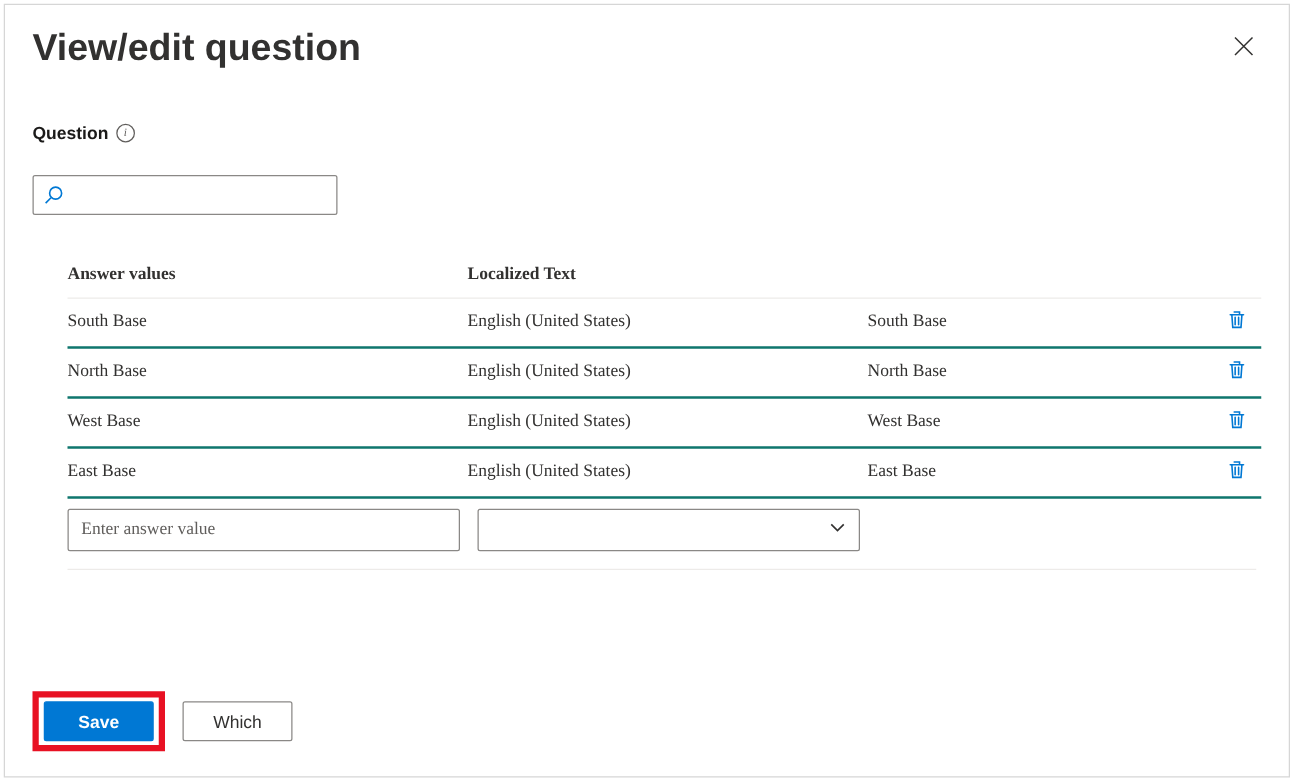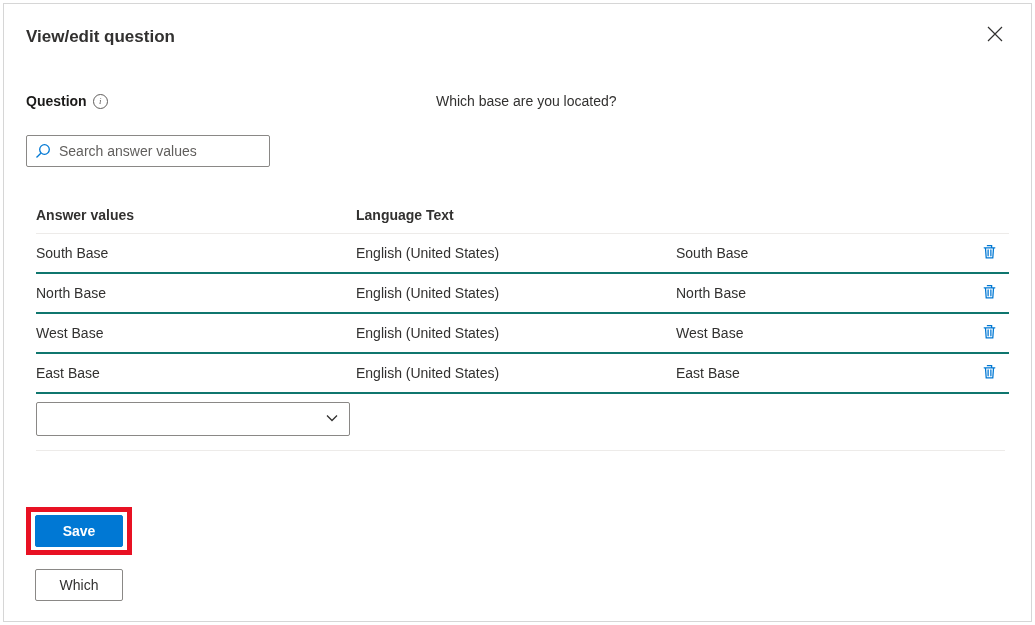--- a/index.html
+++ b/index.html
@@ -18,21 +18,21 @@
     position: relative;
     background: #fff;
   }
   .header {
     display: flex;
     align-items: center;
     justify-content: space-between;
     padding: 18px 22px 12px 22px;
   }
   .title {
-    font-size: 17px;
+    font-size: 30px;
     font-weight: 600;
     color: #323130;
   }
   .close-btn {
     font-size: 18px;
     font-weight: 400;
     cursor: pointer;
     padding: 4px 6px;
     color: #323130;
   }
@@ -91,21 +91,22 @@
     outline: none;
     flex: 1;
     font-size: 14px;
     color: #323130;
     font-family: inherit;
   }
   .search-input::placeholder {
     color: #605e5c;
   }
   .grid {
-    margin-left: 10px;
+    margin-left: 28px;
+    font-family: Liberation Serif, serif;
   }
   .grid-header, .grid-row {
     display: grid;
     grid-template-columns: 320px 320px 1fr 40px;
     align-items: center;
   }
   .grid-header {
     font-weight: 600;
     padding: 8px 0 10px 0;
     border-bottom: 1px solid #edebe9;
@@ -153,21 +154,20 @@
   .chev {
     color: #323130;
   }
   .footer {
     position: absolute;
     left: 22px;
     bottom: 20px;
     display: flex;
     align-items: center;
     gap: 14px;
-    flex-direction: column;
   }
   .hl-box {
     border: 5px solid #e81123;
     padding: 3px 4px;
     display: inline-flex;
   }
   .btn {
     height: 32px;
     min-width: 88px;
     padding: 0 18px;
@@ -202,37 +202,35 @@
     </div>
   </div>
 
   <div class="body">
 
     <div class="q-row">
       <div class="q-label">
         <span>Question</span>
         <span class="info-icon">i</span>
       </div>
-      <div class="q-text">Which base are you located?</div>
     </div>
 
     <div class="search-wrap">
       <span class="search-icon">
         <svg width="16" height="16" viewBox="0 0 16 16">
             <circle cx="6.5" cy="6.5" r="4.8" stroke="#0078d4" stroke-width="1.3" fill="none"></circle>
             <line x1="10.2" y1="10.2" x2="14.5" y2="14.5" stroke="#0078d4" stroke-width="1.3"></line>
           </svg>
       </span>
-      <input class="search-input" type="text" placeholder="Search answer values" style="">
     </div>
 
     <div class="grid">
       <div class="grid-header">
         <div>Answer values</div>
-        <div>Language Text</div>
+        <div>Localized Text</div>
         <div></div>
       </div>
       <div id="rows-mount">
           <div class="grid-row">
             <div>South Base</div>
             <div>English (United States)</div>
             <div>South Base</div>
             <div class="trash">
               <span><svg width="17" height="17" viewBox="0 0 16 16">
                   <path d="M3 4.5 H13 M6 2.5 H10 V4.5 M4.2 4.5 L4.9 14 H11.1 L11.8 4.5 M6.7 6.5 V12 M9.3 6.5 V12" stroke="#0078d4" stroke-width="1.2" fill="none" stroke-linecap="round"></path>
@@ -265,20 +263,21 @@
             <div>East Base</div>
             <div class="trash">
               <span><svg width="17" height="17" viewBox="0 0 16 16">
                   <path d="M3 4.5 H13 M6 2.5 H10 V4.5 M4.2 4.5 L4.9 14 H11.1 L11.8 4.5 M6.7 6.5 V12 M9.3 6.5 V12" stroke="#0078d4" stroke-width="1.2" fill="none" stroke-linecap="round"></path>
                 </svg></span>
             </div>
           </div>
         </div>
 
       <div class="input-row">
+        <input class="fld" type="text" placeholder="Enter answer value" style="">
         <div class="select-wrap">
           <span class="chev">
             <svg width="14" height="14" viewBox="0 0 14 14">
                 <path d="M2 4.5 L7 9.5 L12 4.5" stroke="#323130" stroke-width="1.3" fill="none"></path>
               </svg>
           </span>
         </div>
       </div>
     </div>
 

